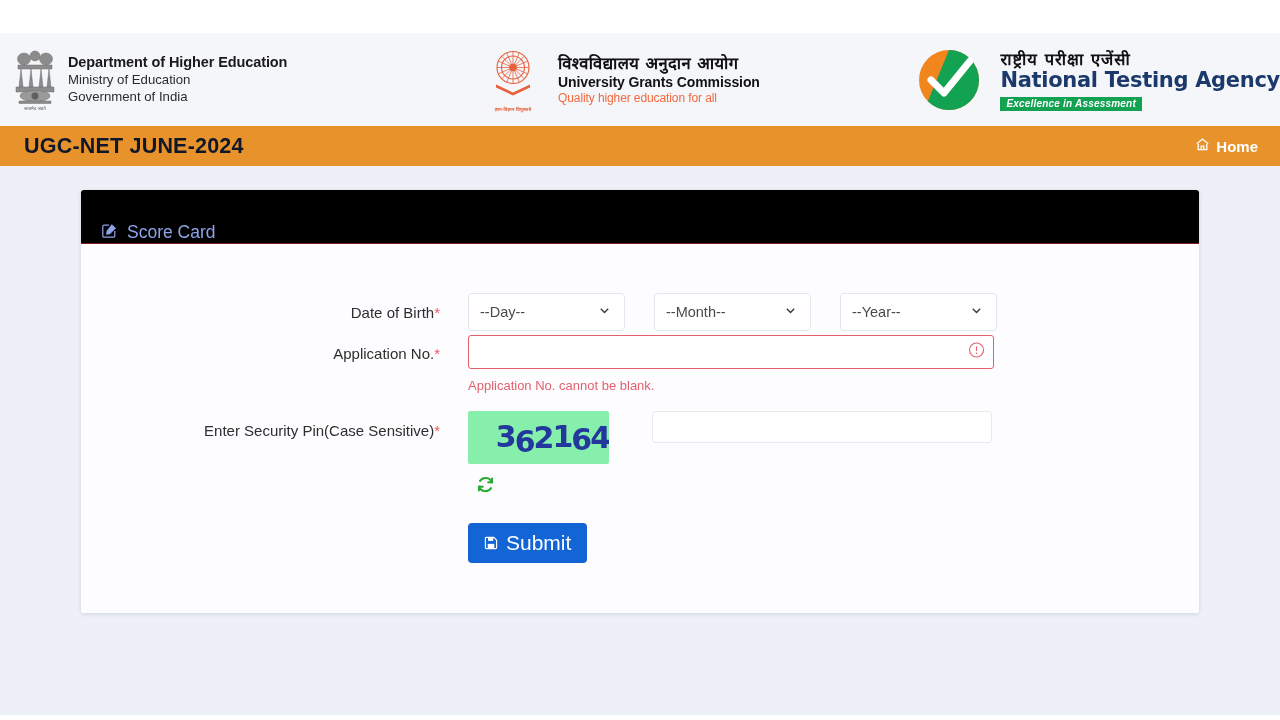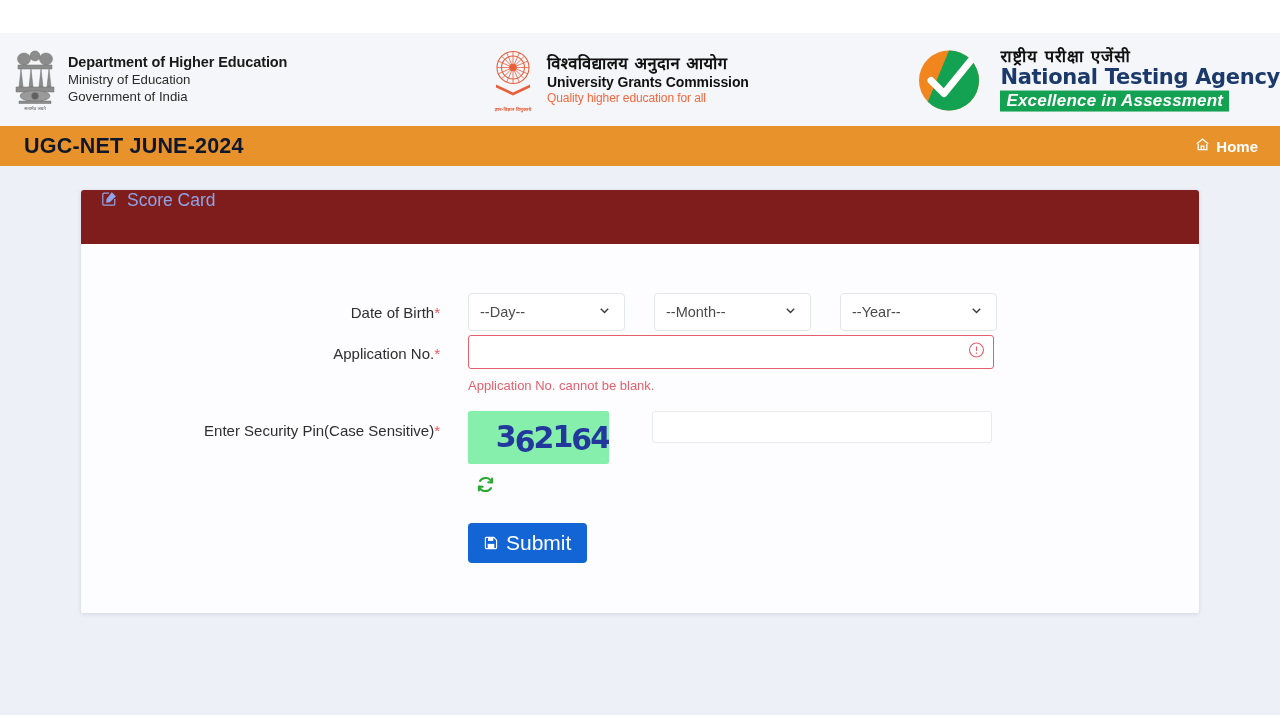--- a/index.html
+++ b/index.html
@@ -25,39 +25,39 @@
 
   .dhe-block { margin-left: 12px; display: flex; align-items: center; gap: 10px; }
   .emblem { width: 46px; height: 66px; position: relative; }
   .emblem svg { display: block; }
   .dhe-text { line-height: 1.28; color: #1a1a1a; }
   .dhe-l1 { font-size: 14.5px; font-weight: bold; letter-spacing: -0.1px; }
   .dhe-l2, .dhe-l3 { font-size: 13.2px; font-weight: normal; color: #2b2b2b; }
 
   .ugc-block {
     position: absolute; left: 487px; top: 50%; transform: translateY(-50%);
-    display: flex; align-items: center; gap: 8px;
+    display: flex; align-items: center; gap: 19px;
   }
   .ugc-emblem { width: 52px; text-align: center; }
   .ugc-caption { font-size: 4.6px; color: #e8603c; letter-spacing: .2px; margin-top: 1px; font-weight: bold;}
   .ugc-text { line-height: 1.22; }
   .ugc-hi { font-size: 16.5px; color: #111; font-weight: bold; font-family: "DejaVu Sans", sans-serif; letter-spacing: .4px; }
   .ugc-en { font-size: 14px; color: #111; font-weight: bold; letter-spacing: -.1px; }
   .ugc-tag { font-size: 12px; color: #f4683f; font-weight: normal; letter-spacing: -.1px;}
 
   .nta-block {
     position: absolute; right: 0; top: 50%; transform: translateY(-50%);
     display: flex; align-items: flex-end; gap: 20px;
   }
   .nta-logo { width: 62px; height: 62px; }
   .nta-text { line-height: 1.1; }
   .nta-hi { font-size: 16.5px; color: #111; font-weight: bold; font-family: "DejaVu Sans", sans-serif; letter-spacing: 1px;}
   .nta-en { font-size: 21px; color: #1b3a6b; font-weight: bold; letter-spacing: -.3px; font-family: "DejaVu Sans", sans-serif; }
   .nta-tag {
-    background: #13a152; color: #ffffff; font-size: 17px; font-weight: bold;
+    background: #13a152; color: #ffffff; font-size: 10px; font-weight: bold;
     font-style: italic; padding: 1px 6px 2px; margin-top: 2px; display: inline-block;
     letter-spacing: .2px;
   }
 
   
   .navbar {
     height: 40px; background: #e8922c;
     display: flex; align-items: center; justify-content: space-between;
     padding: 0 22px 0 24px;
   }
@@ -75,23 +75,23 @@
     position: relative;
   }
   .card {
     width: 1118px; margin: 0 auto;
     background: #ffffff;
     border-radius: 3px;
     box-shadow: 0 1px 4px rgba(60,70,110,.16);
     overflow: hidden;
   }
   .card-header {
-    height: 54px; background: #7f1d1d;
-    border-bottom: 7px solid #7f1d1d;
-    display: flex; align-items: flex-start; padding-left: 20px; gap: 9px;
+    height: 54px; background: #000000;
+    border-bottom: 1px solid #7f1d1d;
+    display: flex; align-items: flex-end; padding-left: 20px; gap: 9px;
   }
   .card-header-title { color: #8ea4e8; font-size: 17.5px; }
   .card-body { padding: 22px 0 46px; background:#fdfdff; }
 
   
   .frow { display: flex; align-items: flex-start; margin-bottom: 4px; }
   .flabel {
     width: 387px; text-align: right; padding-right: 28px;
     font-size: 15px; color: #2e2e2e; padding-top: 10px;
   }

